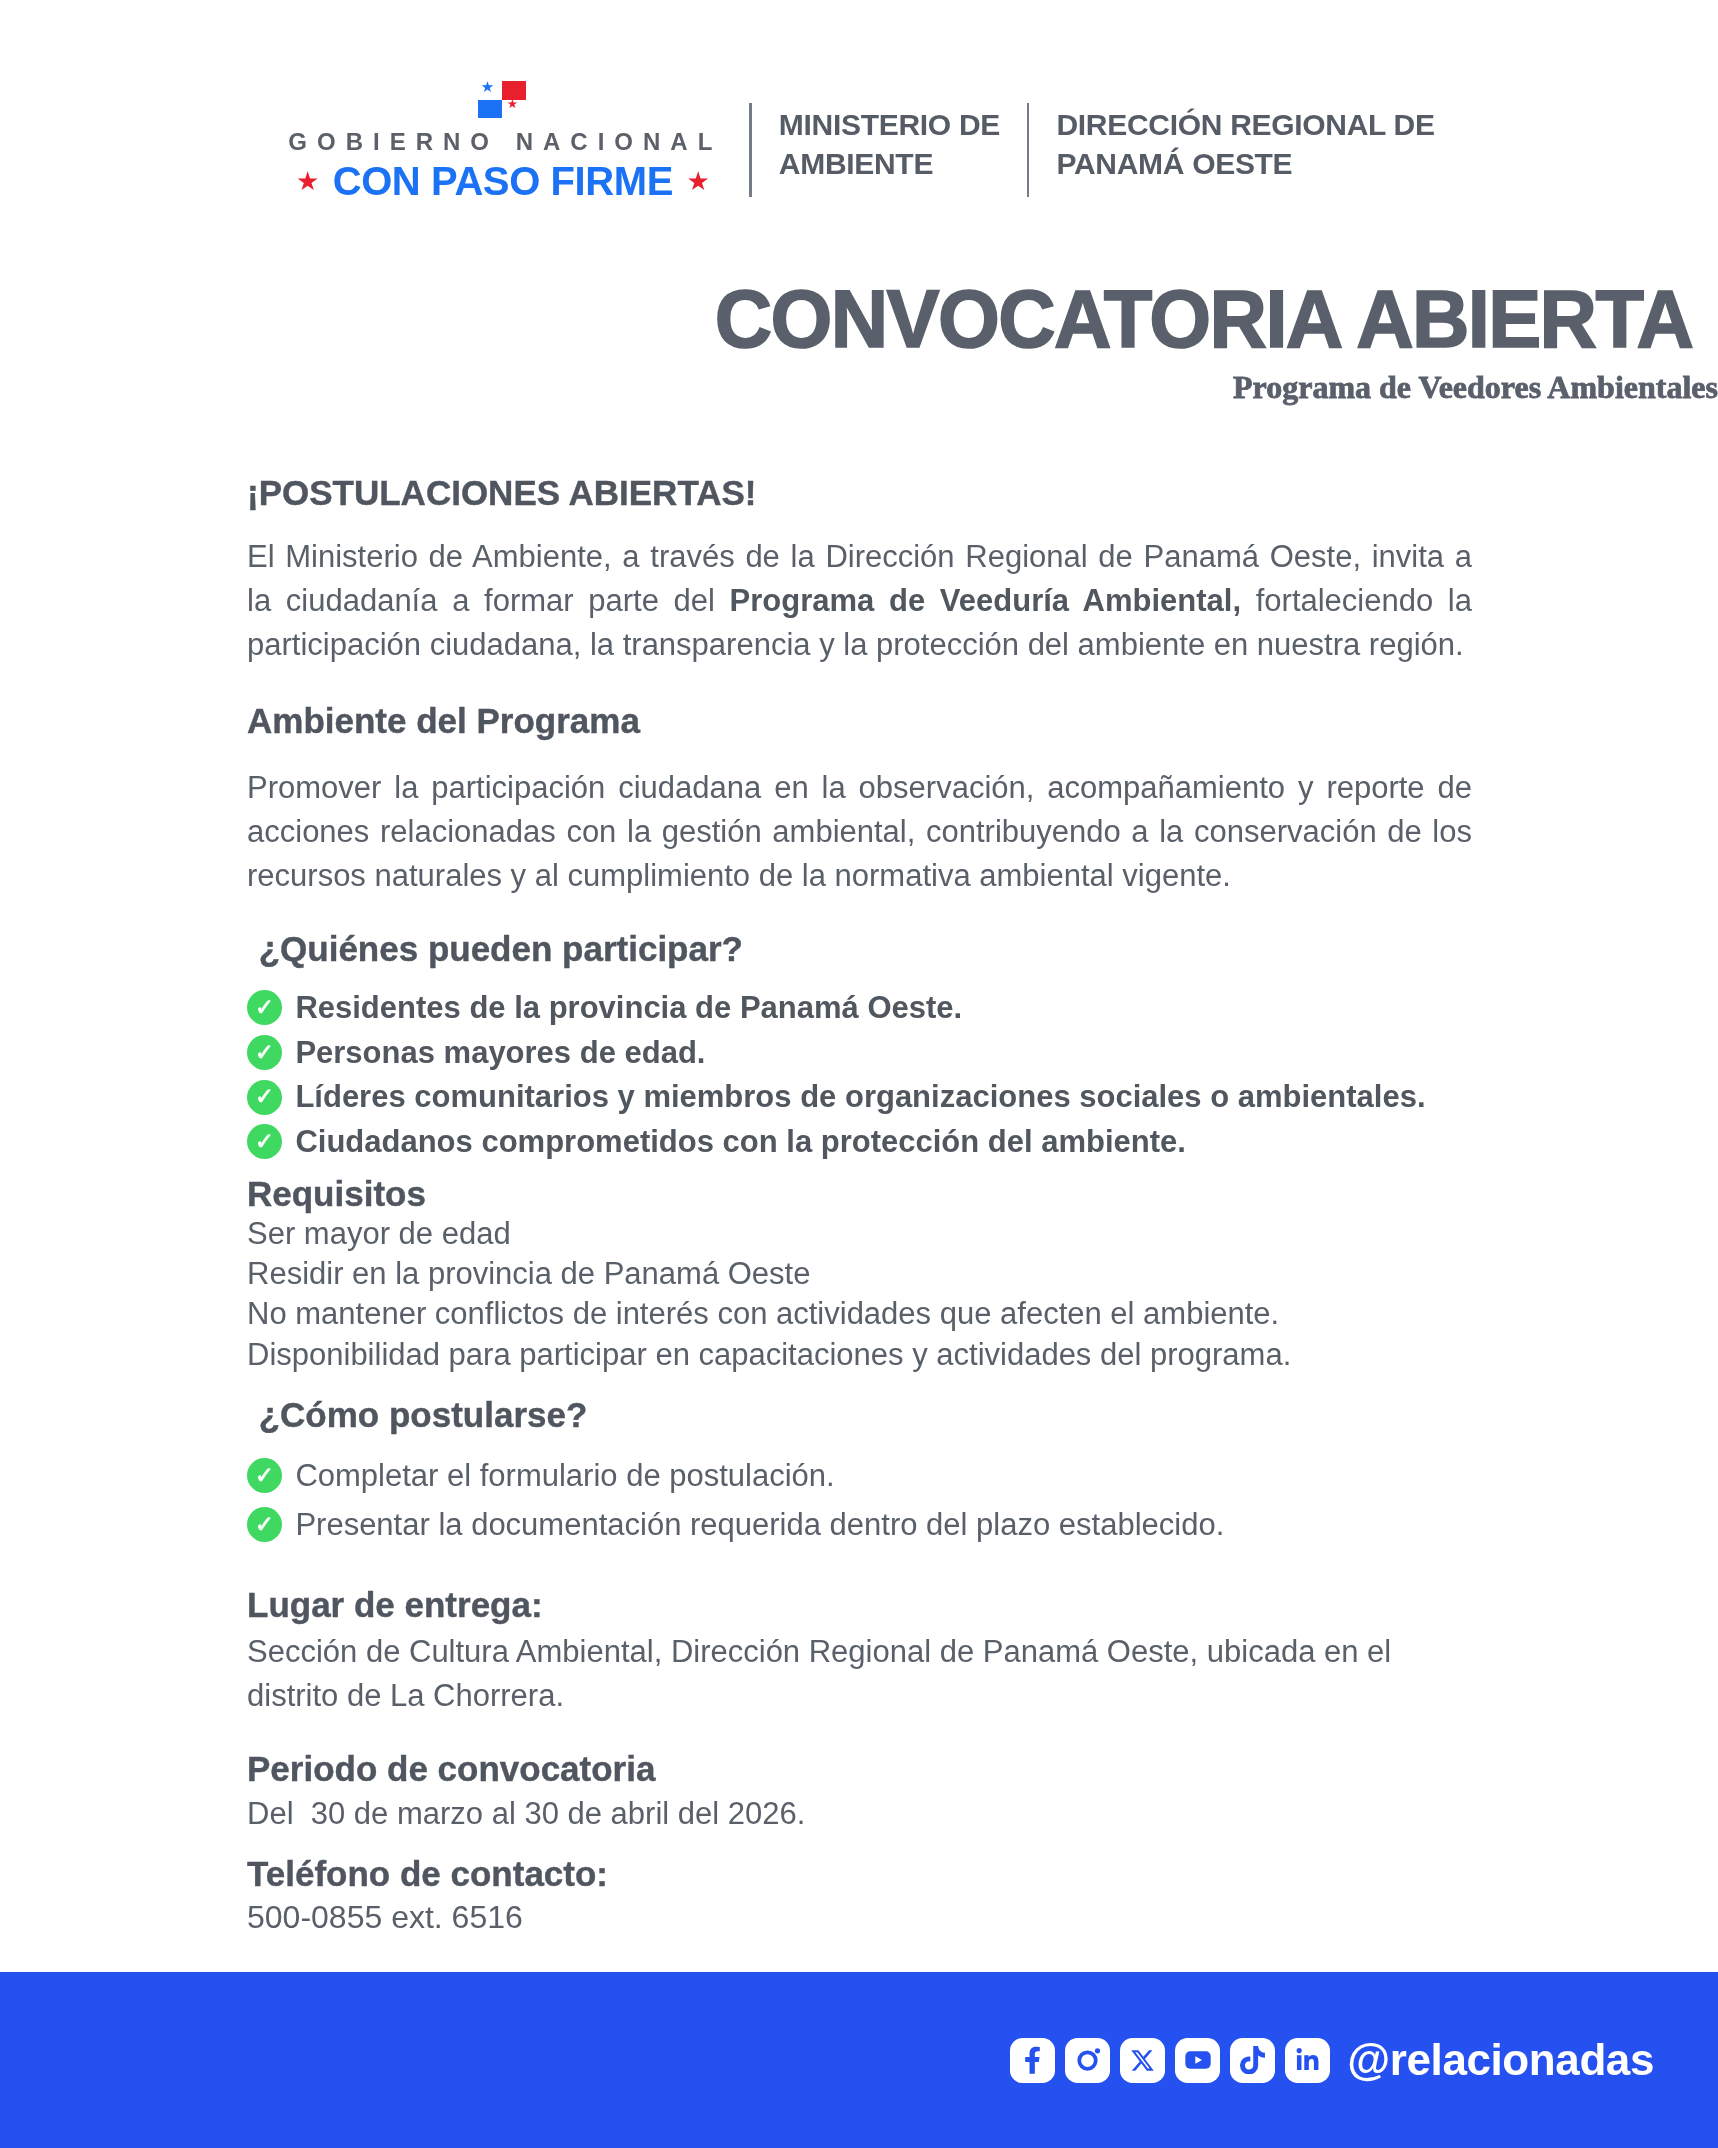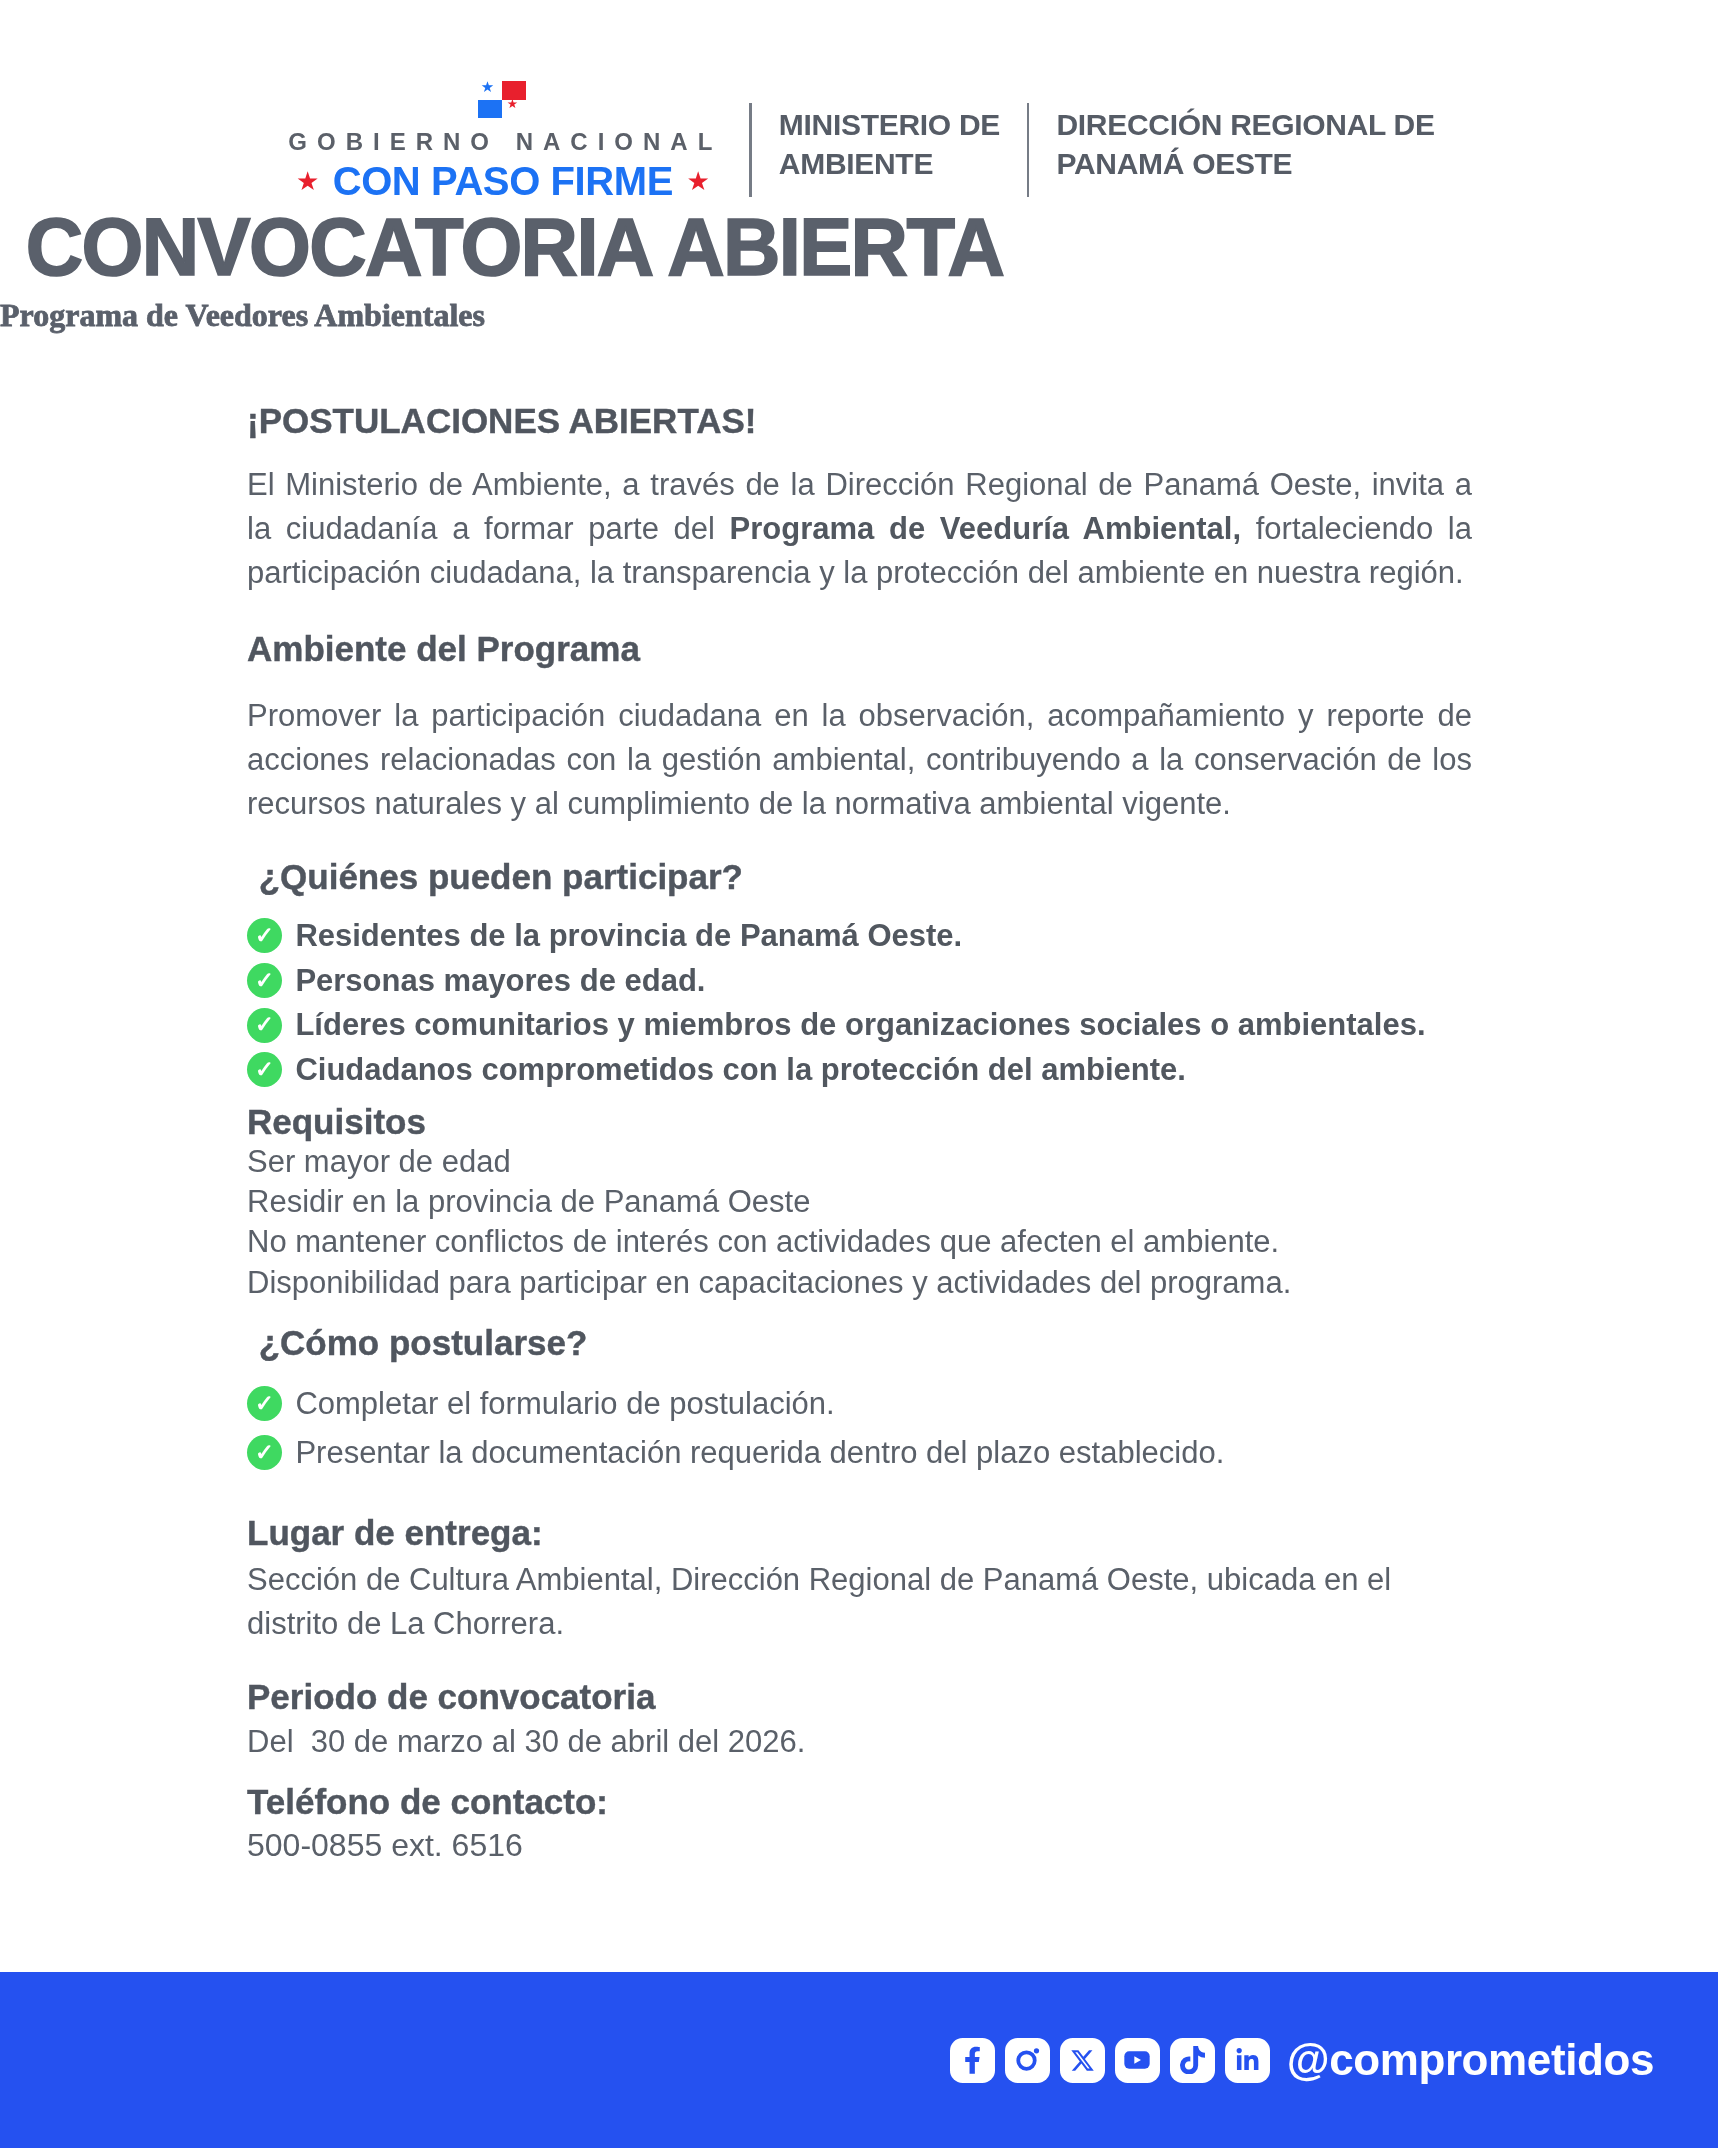--- a/index.html
+++ b/index.html
@@ -18,21 +18,21 @@
   .f-star-blue { position:absolute; left:2.5px;  top:-3.4px; font-size:15px; color:#1c72f4; }
   .f-star-red  { position:absolute; left:28.5px; top:15px; font-size:12.6px; color:#e8202d; }
   .gob { font-size:24px; font-weight:700; letter-spacing:10px; text-indent:5px; color:#5b6069; margin-bottom:3px; white-space:nowrap; }
   .slogan-row { display:flex; align-items:center; gap:13.4px; }
   .slog-star { color:#e8202d; font-size:26px; }
   .slogan { font-size:40px; font-weight:800; color:#1c72f4; white-space:nowrap; letter-spacing:-0.4px; }
   .vdiv { width:2.5px; height:94px; background:#767c86; margin-top:22px; }
   .org { font-size:30px; font-weight:700; color:#565c66; line-height:1.32; padding-top:23.5px; letter-spacing:-0.3px; white-space:nowrap; }
 
   
-  .hero { text-align:left; }
+  .hero { text-align:right; margin-top:72px; }
   .hero-title { font-size:82px; font-weight:900; color:#5a606b; letter-spacing:-1.7px; line-height:1.05;
                 transform:scaleX(0.97); transform-origin:center; -webkit-text-stroke:1.7px #5a606b; white-space:nowrap; }
   .hero-sub { font-size:32px; font-weight:800; color:#5a606b; margin-top:6.7px;font-family:Liberation Serif, serif; -webkit-text-stroke:0.8px #5a606b; }
 
   
   .content { width:1225px; margin-left:247px; }
   .h1 { font-size:35px; font-weight:800; color:#50565f; -webkit-text-stroke:0.4px #50565f; }
   .para { font-size:31px; line-height:1.42; text-align:justify; color:#5a6069; }
   .para .bold-seg { font-weight:700; color:#51575f;margin-top:26px; }
 
@@ -195,17 +195,17 @@
         <svg width="25" height="28.5" viewBox="0 0 448 512">
             <path fill="#2551f0" d="M448,209.91a210.06,210.06,0,0,1-122.77-39.25V349.38A162.55,162.55,0,1,1,185,188.31V278.2a74.62,74.62,0,1,0,52.23,71.18V0l88,0a121.18,121.18,0,0,0,1.86,22.17h0A122.18,122.18,0,0,0,381,102.39a121.43,121.43,0,0,0,67,20.14Z"></path>
           </svg>
       </div>
       <div class="tile">
         <svg width="25" height="25" viewBox="0 0 448 512">
             <path fill="#2551f0" d="M100.28 448H7.4V148.9h92.88zM53.79 108.1C24.09 108.1 0 83.5 0 53.8a53.79 53.79 0 0 1 107.58 0c0 29.7-24.1 54.3-53.79 54.3zM447.9 448h-92.68V302.4c0-34.7-.7-79.2-48.29-79.2-48.29 0-55.69 37.7-55.69 76.7V448h-92.78V148.9h89.08v40.8h1.3c12.4-23.5 42.69-48.3 87.88-48.3 94 0 111.28 61.9 111.28 142.3z"></path>
           </svg>
       </div>
     </div>
-    <div class="handle">@comprometidos</div>
+    <div class="handle">@relacionadas</div>
   </footer>
 
 </div>
 
 
 </body></html>

